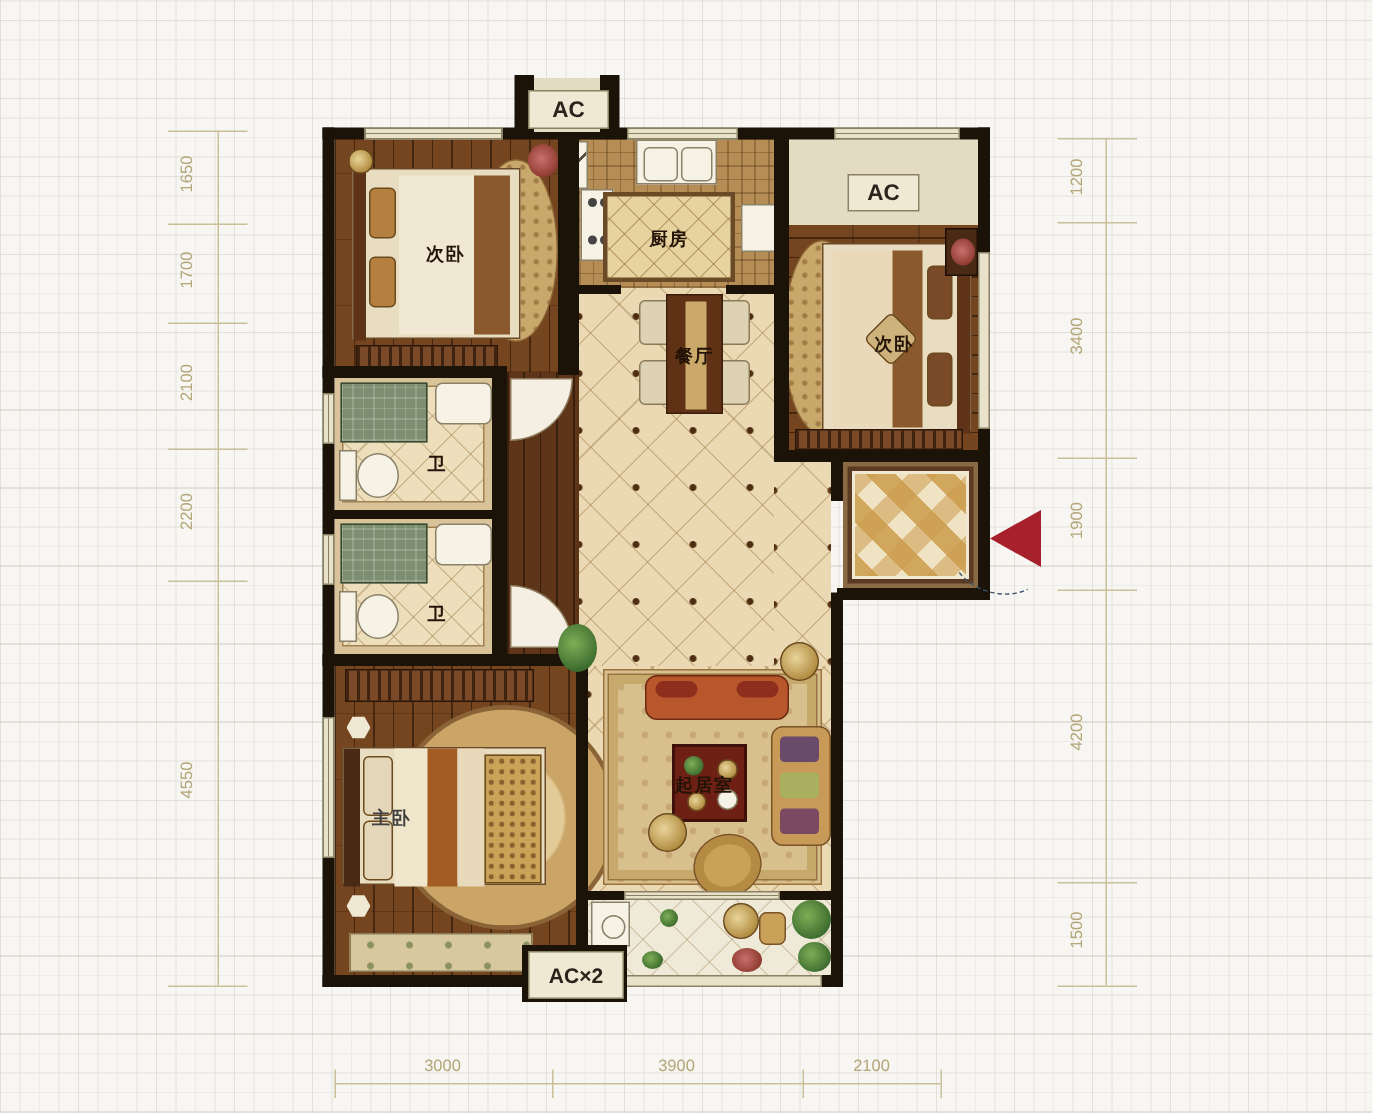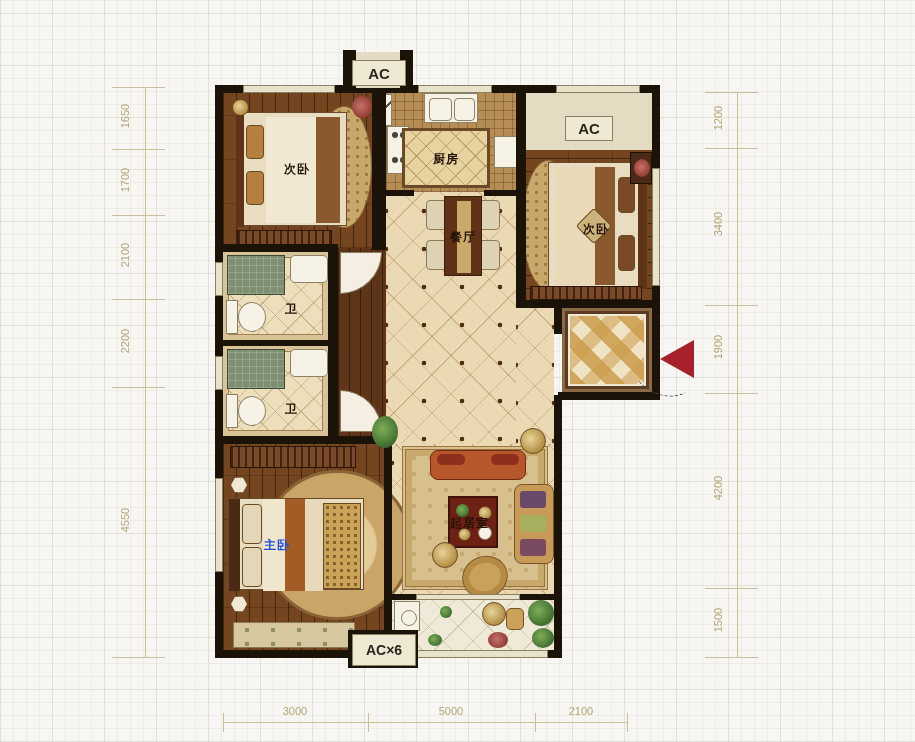--- a/index.html
+++ b/index.html
@@ -245,31 +245,31 @@
   <div class="window" style="left:398px;top:650px;width:150px;height:8px;"></div>
   <div class="window" style="left:416px;top:594px;width:104px;height:6px;"></div>
 
   <div class="room-label" style="left:284px;top:161px;">次卧</div>
   <div class="room-label" style="left:433px;top:151px;">厨房</div>
   <div class="room-label" style="left:583px;top:221px;">次卧</div>
   <div class="room-label" style="left:450px;top:229px;">餐厅</div>
   <div class="room-label" style="left:285px;top:301px;">卫</div>
   <div class="room-label" style="left:285px;top:401px;">卫</div>
   <div class="room-label" style="left:450px;top:515px;">起居室</div>
-  <div class="room-label" style="left:264px;top:537px;color:#1d4ed8;">主卧</div>
+  <div class="room-label" style="left:248px;top:537px;color:#404040;">主卧</div>
 
   <div class="wall" style="left:343px;top:50px;width:13px;height:38px;"></div>
   <div class="wall" style="left:400px;top:50px;width:13px;height:38px;"></div>
   <div class="abs" style="left:356px;top:52px;width:44px;height:36px;background:#e4dcc2;z-index:31;"></div>
   <div class="ac-box" style="left:352px;top:60px;width:52px;height:24px;">AC</div>
 
   <div class="ac-box" style="left:565px;top:116px;width:46px;height:23px;">AC</div>
 
   <div class="wall" style="left:348px;top:630px;width:70px;height:38px;z-index:44;"></div>
-  <div class="ac-box" style="left:352px;top:634px;width:62px;height:30px;font-size:14px;">AC×6</div>
+  <div class="ac-box" style="left:352px;top:634px;width:62px;height:30px;font-size:14px;">AC×2</div>
 
   <div class="entry-arc" style="left:634px;top:348px;transform:rotate(14deg);"></div>
   <div class="entry-arrow" style="left:660px;top:340px;"></div>
 
   <div class="dim-line" style="left:145px;top:87px;width:1px;height:570px;"></div>
   <div class="dim-line" style="left:112px;top:87px;width:53px;height:1px;"></div>
   <div class="dim-line" style="left:112px;top:149px;width:53px;height:1px;"></div>
   <div class="dim-line" style="left:112px;top:215px;width:53px;height:1px;"></div>
   <div class="dim-line" style="left:112px;top:299px;width:53px;height:1px;"></div>
   <div class="dim-line" style="left:112px;top:387px;width:53px;height:1px;"></div>
@@ -292,16 +292,16 @@
   <div class="dim-label v" style="left:688px;top:341px;">1900</div>
   <div class="dim-label v" style="left:688px;top:482px;">4200</div>
   <div class="dim-label v" style="left:688px;top:614px;">1500</div>
 
   <div class="dim-line" style="left:223px;top:722px;width:404px;height:1px;"></div>
   <div class="dim-line" style="left:223px;top:713px;width:1px;height:19px;"></div>
   <div class="dim-line" style="left:368px;top:713px;width:1px;height:19px;"></div>
   <div class="dim-line" style="left:535px;top:713px;width:1px;height:19px;"></div>
   <div class="dim-line" style="left:627px;top:713px;width:1px;height:19px;"></div>
   <div class="dim-label" style="left:265px;top:705px;">3000</div>
-  <div class="dim-label" style="left:421px;top:705px;">5000</div>
+  <div class="dim-label" style="left:421px;top:705px;">3900</div>
   <div class="dim-label" style="left:551px;top:705px;">2100</div>
 
 </div>
 
 </body></html>

